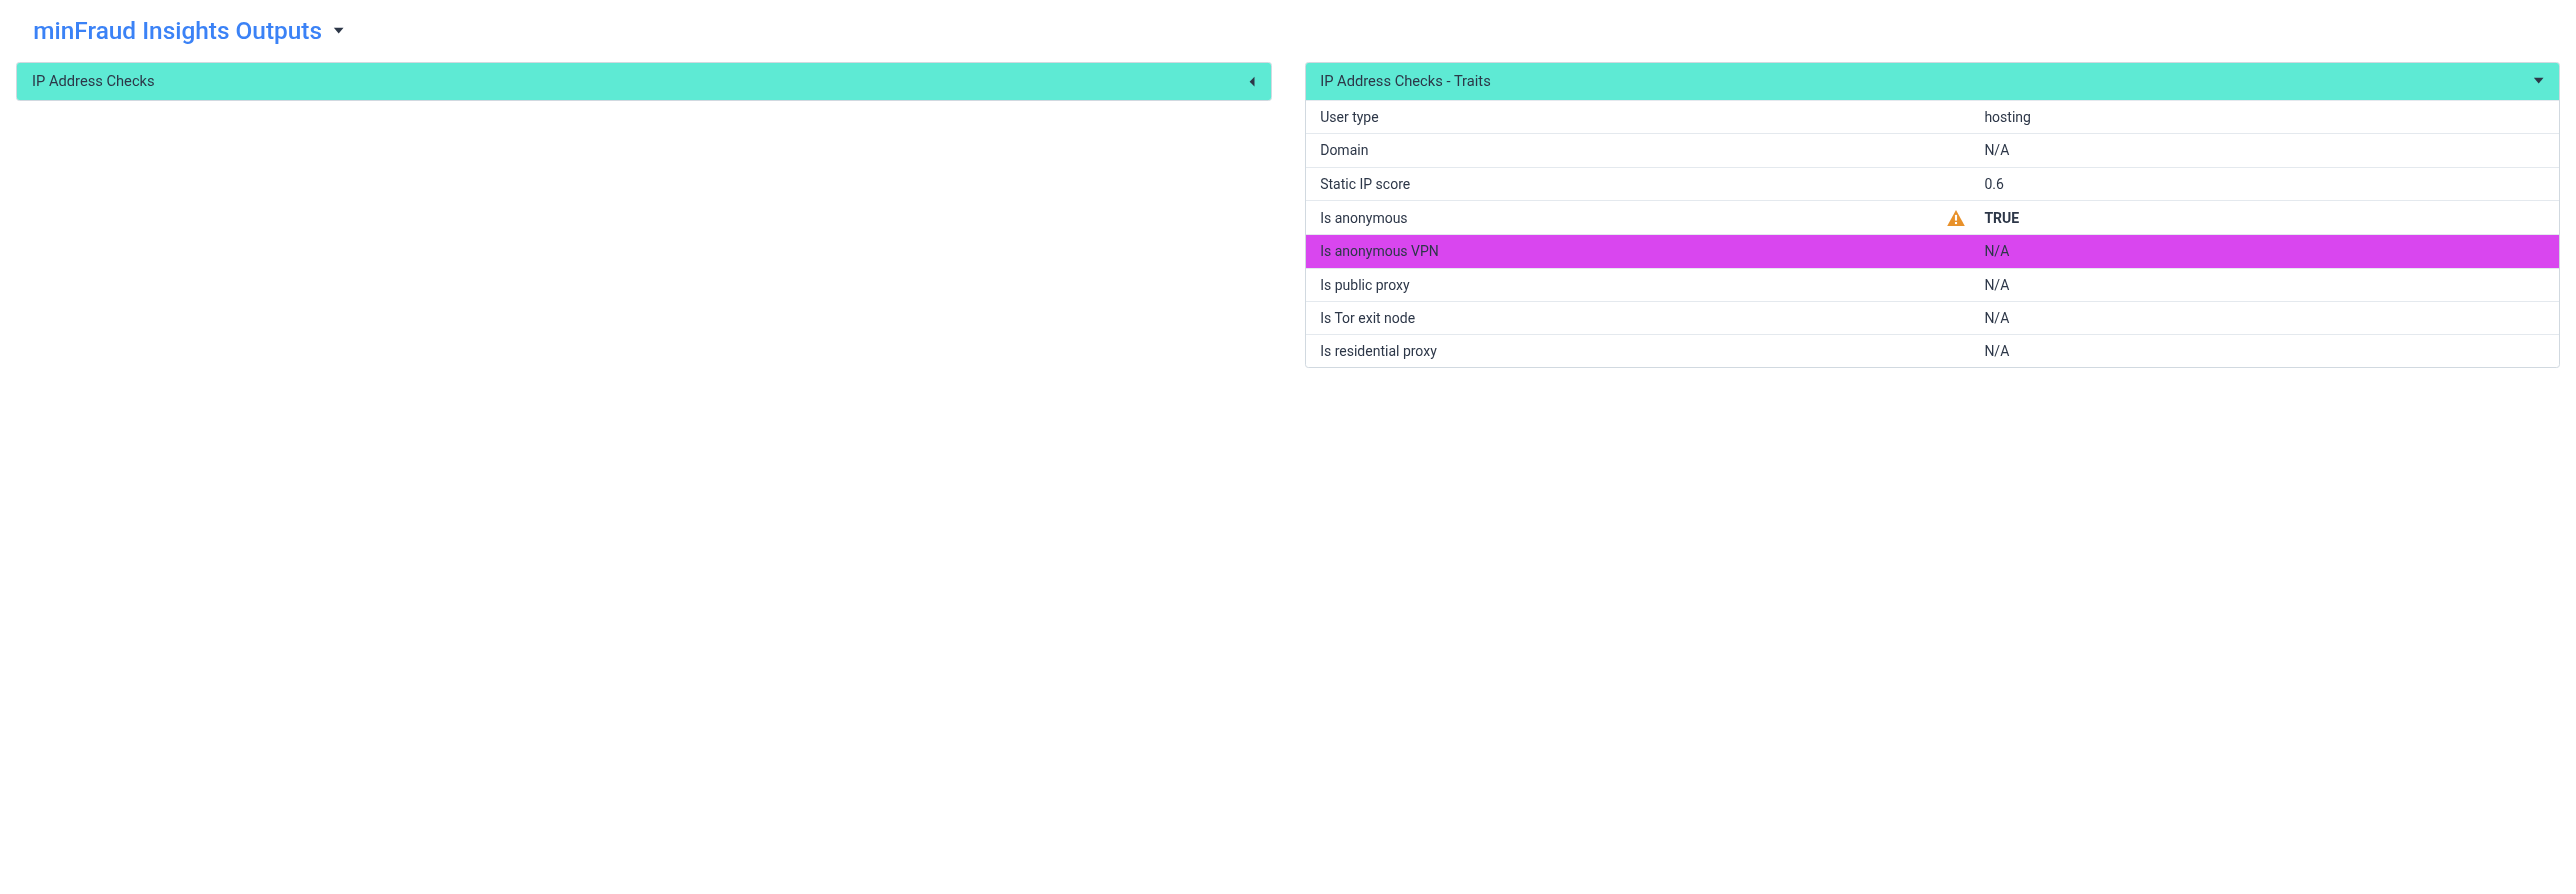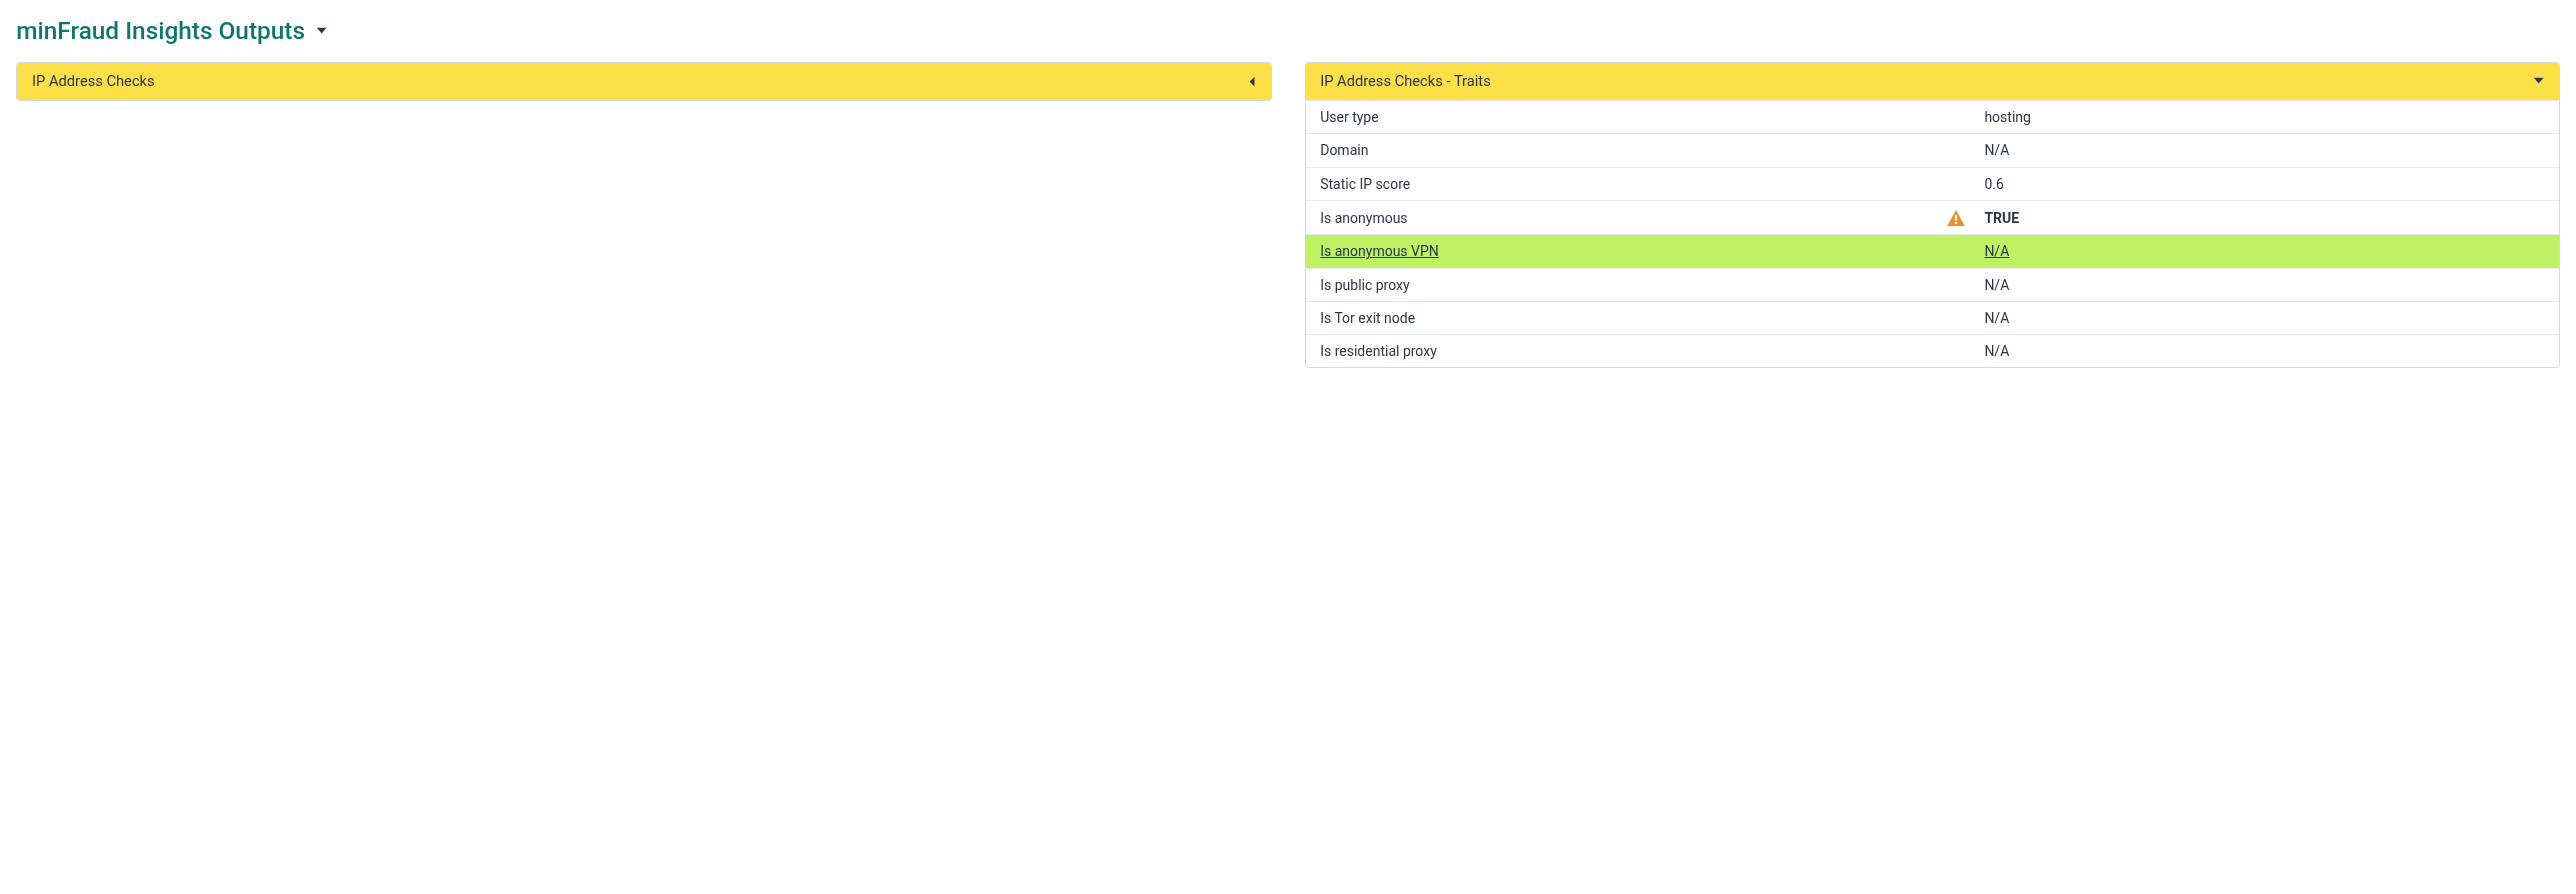--- a/index.html
+++ b/index.html
@@ -9,25 +9,26 @@
     }
     body {
       font-family: -apple-system, BlinkMacSystemFont, "Segoe UI", Roboto, "Helvetica Neue", Arial, sans-serif;
       background: #ffffff;
       color: #2d3748;
       padding: 16.3px;
     }
     .page-title {
       font-size: 24.4px;
       font-weight: 500;
-      color: #0f766e;
+      color: #3b82f6;
       margin-bottom: 16.3px;
       display: flex;
       align-items: center;
       gap: 11.4px;
+      margin-left: 17px;
     }
     .page-title-caret {
       display: inline-flex;
       align-items: center;
     }
     .layout {
       display: flex;
       gap: 33px;
     }
     .left-col {
@@ -38,21 +39,21 @@
       flex: 1;
       min-width: 0;
     }
     .panel {
       border: 0.8px solid #d1d9e0;
       border-radius: 3.3px;
       overflow: hidden;
       background: #ffffff;
     }
     .panel-header {
-      background: #fde047;
+      background: #5eead4;
       padding: 9.8px 14.7px;
       display: flex;
       align-items: center;
       justify-content: space-between;
       color: #2d3748;
       font-size: 14.7px;
       font-weight: 400;
       cursor: pointer;
     }
     .panel-header-icon {
@@ -67,22 +68,21 @@
     .traits-row {
       border-top: 0.8px solid #e4e9ee;
     }
     .traits-row td {
       padding: 8.1px 14.7px;
       font-size: 14px;
       color: #2d3748;
       vertical-align: middle;
     }
     .traits-row.highlight {
-      background: #bef264;
-      text-decoration: underline;
+      background: #d946ef;
     }
     .col-label {
       width: 47%;
     }
     .col-icon {
       width: 6%;
       text-align: right;
       padding-right: 4.9px !important;
     }
     .col-value {

